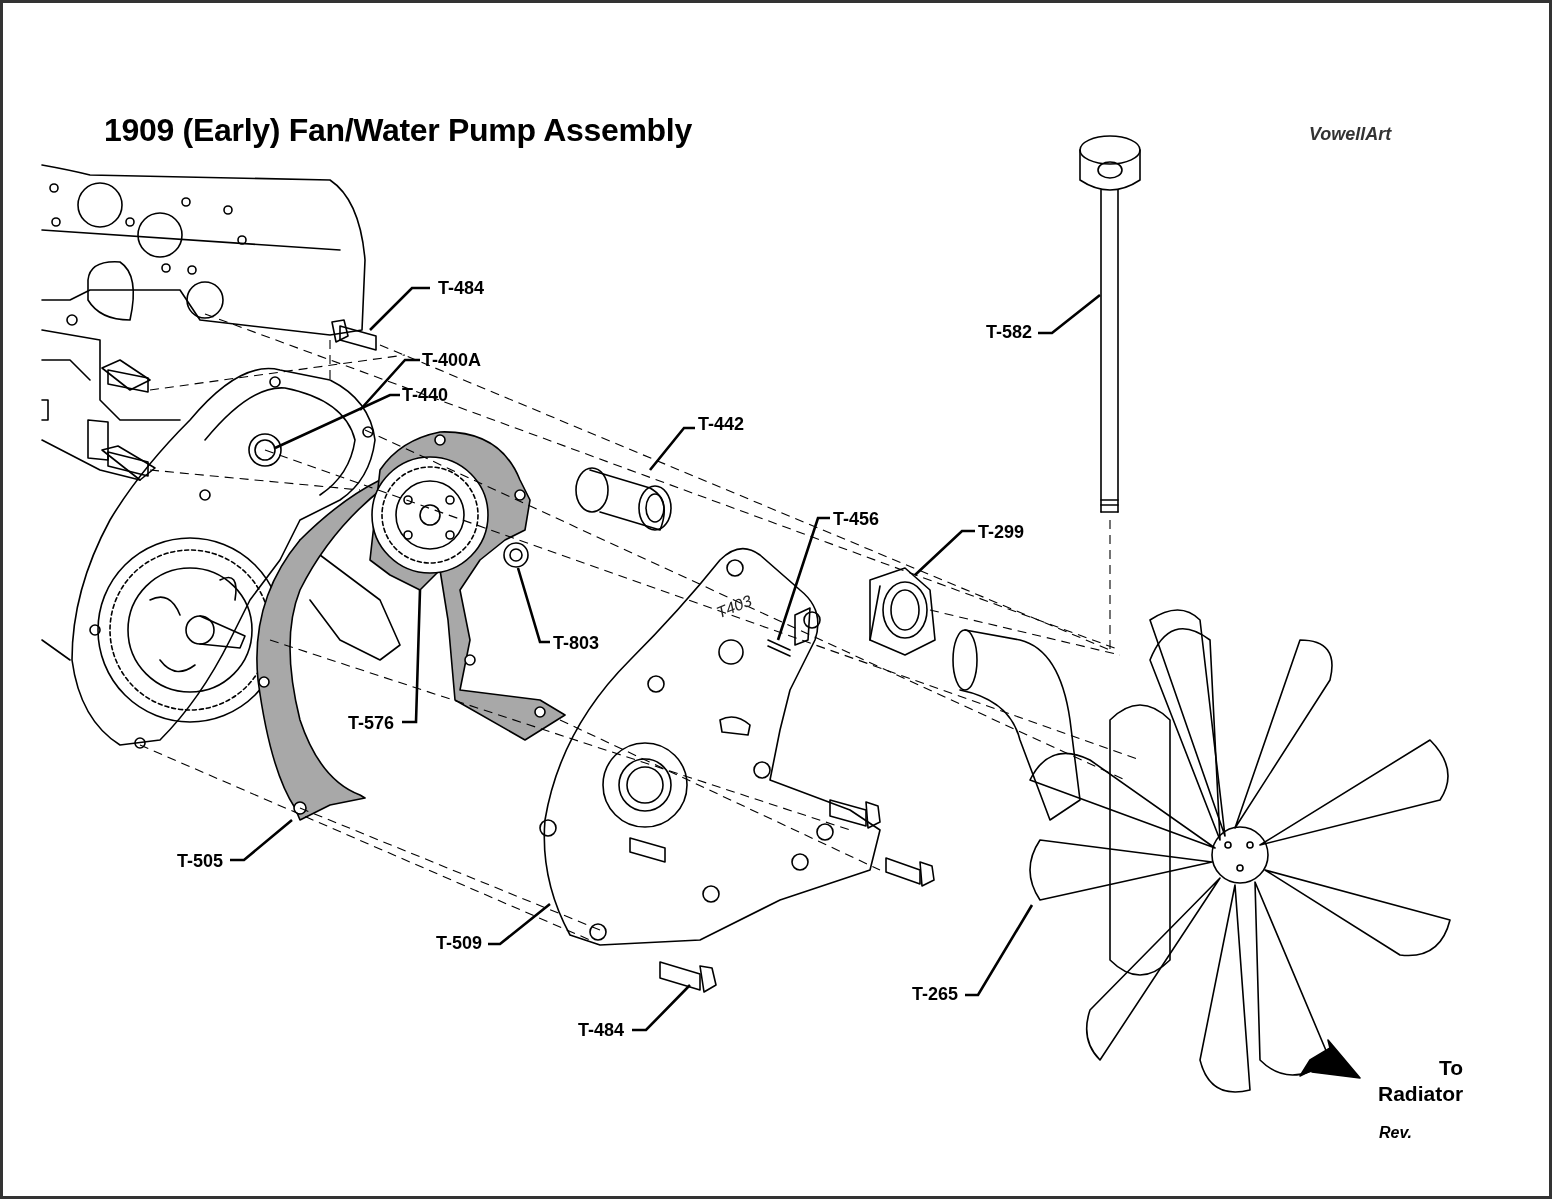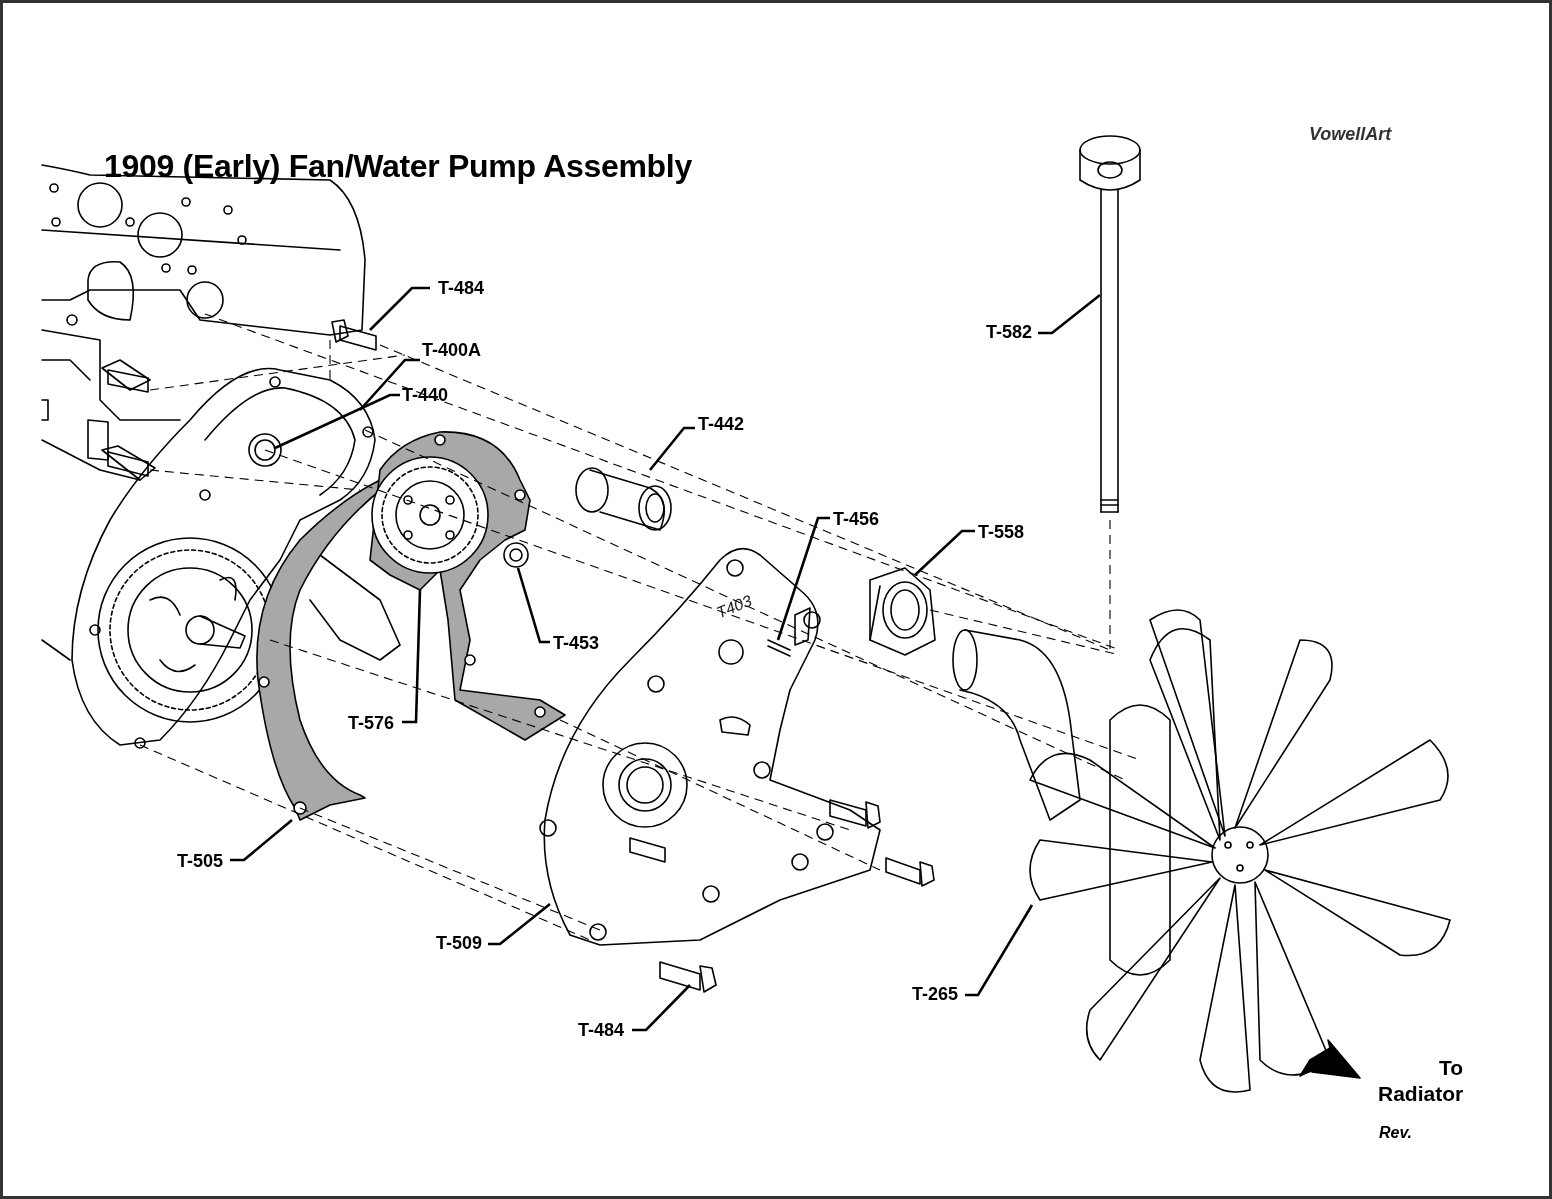--- a/index.html
+++ b/index.html
@@ -1,19 +1,19 @@
 <!DOCTYPE html>
 <html><head>
 <meta charset="utf-8">
 <style>
   html, body { margin: 0; padding: 0; background: #ffffff; }
   body { width: 1552px; height: 1199px; position: relative; overflow: hidden; font-family: "Liberation Sans", sans-serif; }
   .frame { position: absolute; left: 0; top: 0; width: 1546px; height: 1193px; border: 3px solid #333333; background: #fff; }
   svg.art { position: absolute; left: 0; top: 0; }
-  .title { position: absolute; left: 104px; top: 112px; font-size: 32px; font-weight: bold; color: #000; letter-spacing: -0.3px; margin-top: 36px; }
+  .title { position: absolute; left: 104px; top: 112px; font-size: 32px; font-weight: bold; color: #000; letter-spacing: -0.3px; }
   .brand { position: absolute; left: 1309px; top: 124px; font-size: 18px; font-weight: bold; font-style: italic; color: #333; }
   .lbl { position: absolute; font-size: 18px; font-weight: bold; color: #000; white-space: nowrap; text-align: right; }
   .to-rad { position: absolute; left: 1378px; top: 1055px; font-size: 21px; font-weight: bold; text-align: right; line-height: 26px; }
   .rev { position: absolute; left: 1379px; top: 1124px; font-size: 16px; font-weight: bold; font-style: italic; }
   .cast { position: absolute; left: 716px; top: 598px; font-size: 16px; font-style: italic; transform: rotate(-22deg); color: #222; }
 </style>
 </head>
 <body>
 
 <div class="frame"></div>
@@ -202,27 +202,27 @@
     <path d="M632 1030 L646 1030 L690 985"></path>
     <path d="M965 995 L978 995 L1032 905"></path>
   </g>
 </svg>
 
 <div class="title">1909 (Early) Fan/Water Pump Assembly</div>
 <div class="brand">VowellArt</div>
 <div class="cast">T403</div>
 
 <div class="lbl" style="left:438px;top:278px">T-484</div>
-<div class="lbl" style="left:422px;top:340px">T-400A</div>
+<div class="lbl" style="left:422px;top:350px">T-400A</div>
 <div class="lbl" style="left:402px;top:385px">T-440</div>
 <div class="lbl" style="left:698px;top:414px">T-442</div>
 <div class="lbl" style="left:833px;top:509px">T-456</div>
-<div class="lbl" style="left:978px;top:522px">T-558</div>
+<div class="lbl" style="left:978px;top:522px">T-299</div>
 <div class="lbl" style="left:986px;top:322px">T-582</div>
-<div class="lbl" style="left:553px;top:633px">T-453</div>
+<div class="lbl" style="left:553px;top:633px">T-803</div>
 <div class="lbl" style="left:348px;top:713px">T-576</div>
 <div class="lbl" style="left:177px;top:851px">T-505</div>
 <div class="lbl" style="left:436px;top:933px">T-509</div>
 <div class="lbl" style="left:578px;top:1020px">T-484</div>
 <div class="lbl" style="left:912px;top:984px">T-265</div>
 
 <div class="to-rad">
   <div>To</div>
   <div>Radiator</div>
 </div>

